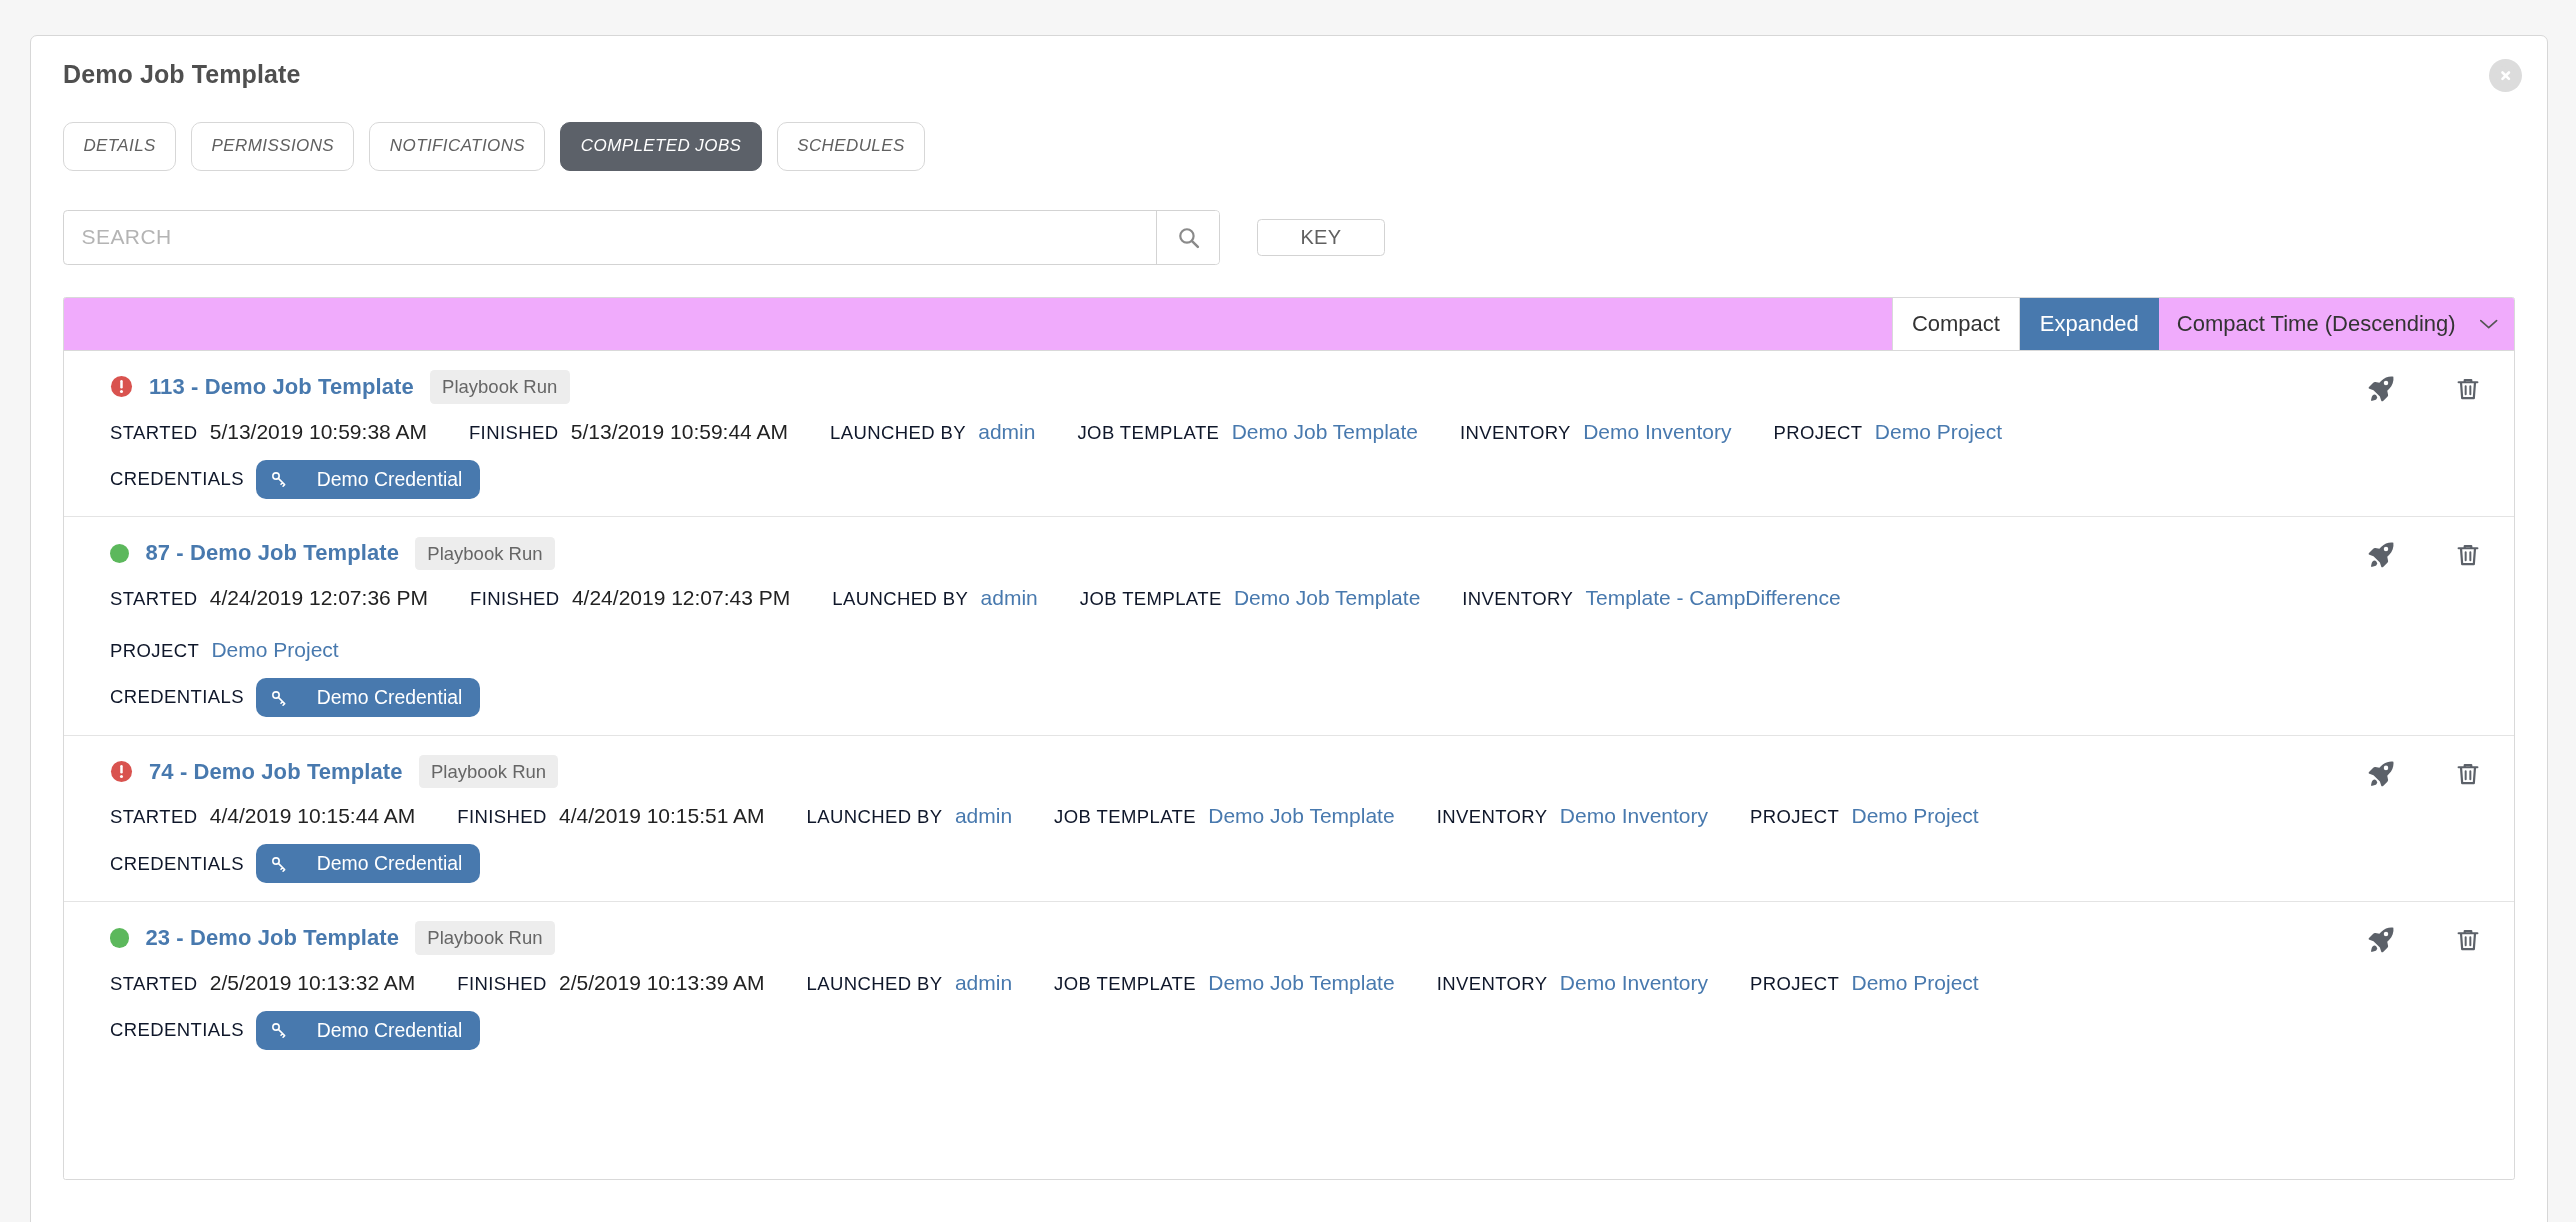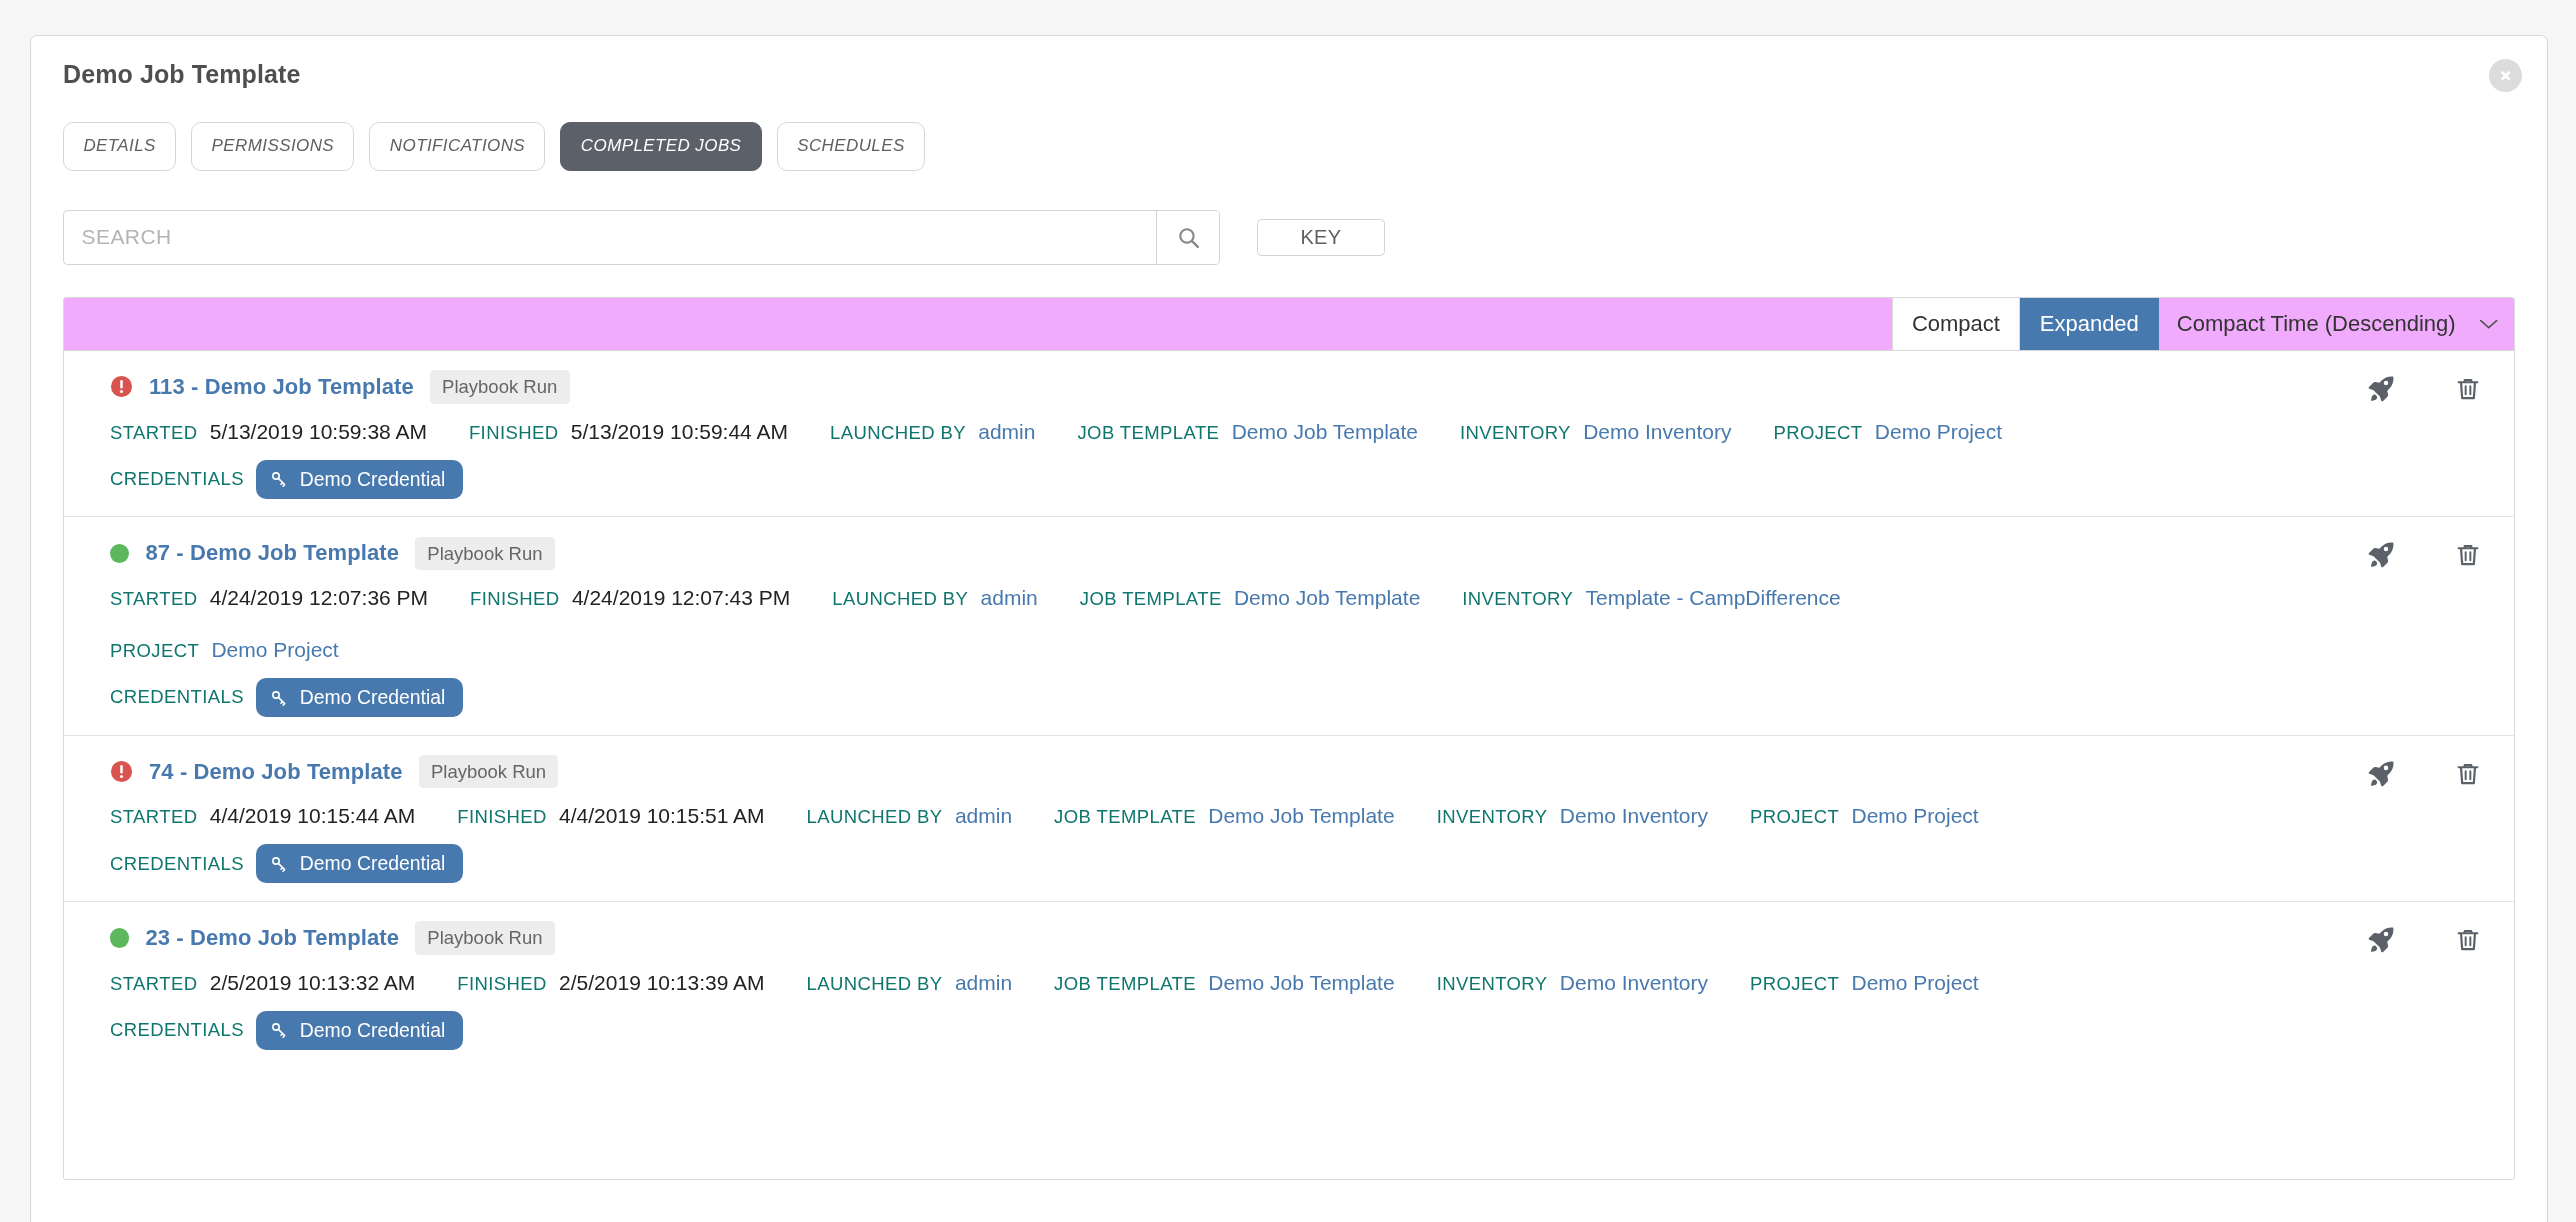--- a/index.html
+++ b/index.html
@@ -220,21 +220,21 @@
     padding-left: 46px;
     margin-top: 16px;
     display: flex;
     flex-wrap: wrap;
     align-items: baseline;
     row-gap: 14px;
   }
   .meta-pair { display: inline-flex; align-items: baseline; white-space: nowrap; }
   .meta-label {
     font-size: 18.5px;
-    color: #0f766e;
+    color: #0f172a;
     letter-spacing: 0.4px;
     margin-right: 12.3px;
   }
   .meta-value {
     font-size: 21px;
     color: #222;
     margin-right: 42px;
     white-space: nowrap;
   }
   .meta-link {
@@ -252,21 +252,21 @@
     align-items: center;
   }
   .cred-badge {
     background: #4879ae;
     color: #ffffff;
     border-radius: 10px;
     font-size: 19.4px;
     padding: 8px 17.6px 8px 14px;
     display: inline-flex;
     align-items: center;
-    gap: 12px;
+    gap: 29px;
     cursor: pointer;
     line-height: 23px;
   }
   .cred-badge svg { width: 17.6px; height: 17.6px; display:block; }
 </style>
 </head>
 <body>
 
 <div class="app-bg"></div>
 

